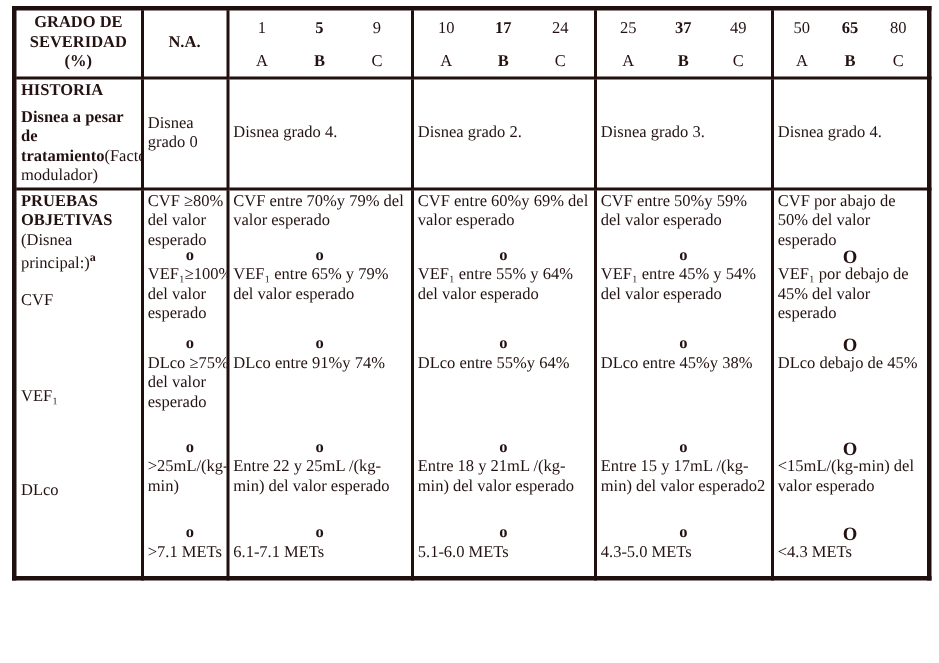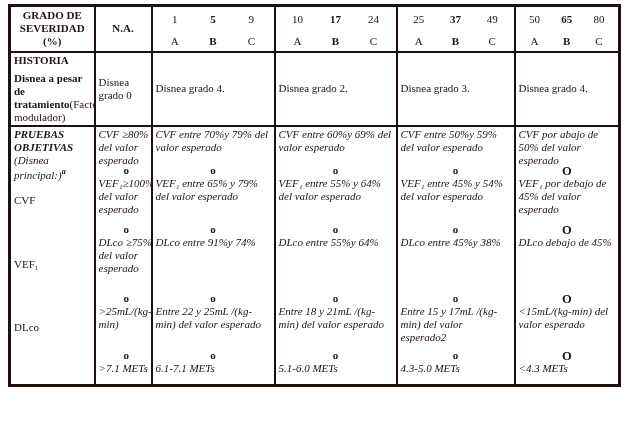--- a/index.html
+++ b/index.html
@@ -26,21 +26,21 @@
   .hdr td{height:22px;text-align:center;font-weight:bold;font-size:11.5px;}
   .rango td{height:43px;}
   .grado td{height:46px;}
   .historia td{height:62px;}
   .pruebas td{height:258px;vertical-align:top;}
   
   .sev{display:grid;grid-template-columns:1fr 1fr 1fr;row-gap:9px;padding-top:3px;text-align:center;}
   
   .stack{display:grid;grid-template-rows:36px 13px 46px 13px 56px 13px 44px 13px 21px;height:100%;}
   .sep{grid-column:1;text-align:center;font-weight:bold;align-self:center;line-height:1;}
-  .crit{align-self:start;font-style:italic;}
+  .crit{align-self:start;}
   .rl{align-self:center;font-weight:normal;}
   .r1{grid-row:1}.r2{grid-row:2}.r3{grid-row:3}.r4{grid-row:4}.r5{grid-row:5}
   .r6{grid-row:6}.r7{grid-row:7}.r8{grid-row:8}.r9{grid-row:9}
   .sup{vertical-align:super;font-size:8px;font-weight:bold;}
   .hist-label .title{display:block;margin-bottom:6px;}
   .big-o{font-size:12.5px;}
 </style>
 </head>
 <body>
 

